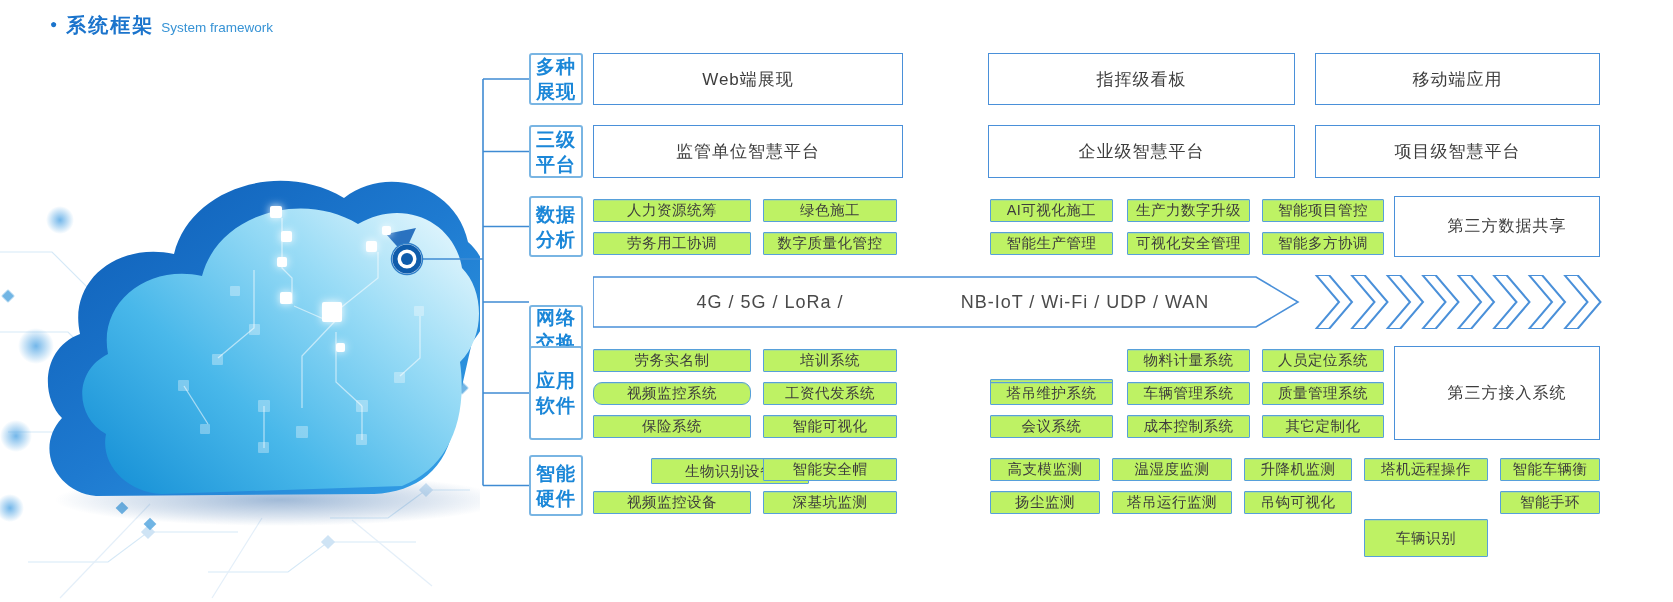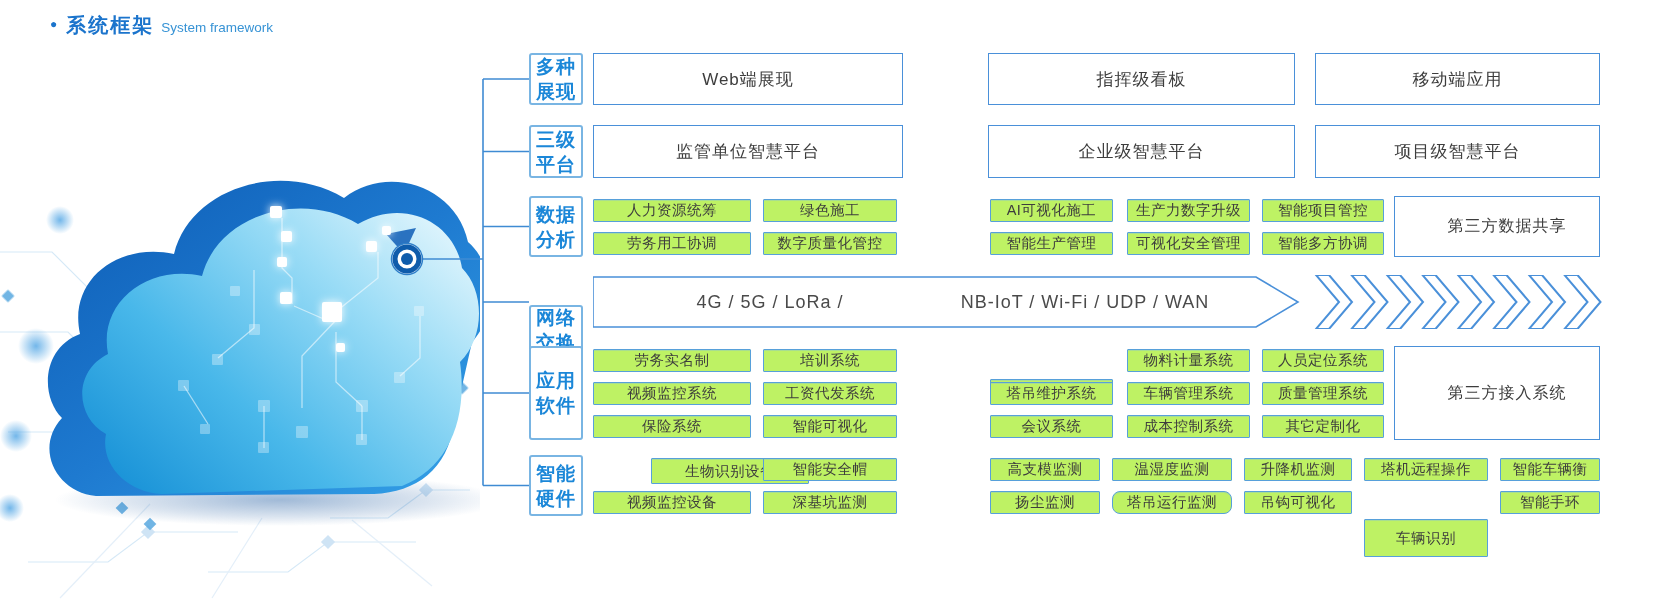--- a/index.html
+++ b/index.html
@@ -214,21 +214,21 @@
         <path d="M0,0 L13,0 L36,27 L13,54 L0,54 L23,27 Z" transform="translate(865,0)" fill="#fff" stroke="#4a90d9" stroke-width="2"></path>
         <path d="M0,0 L13,0 L36,27 L13,54 L0,54 L23,27 Z" transform="translate(900.5,0)" fill="#fff" stroke="#4a90d9" stroke-width="2"></path>
         <path d="M0,0 L13,0 L36,27 L13,54 L0,54 L23,27 Z" transform="translate(936,0)" fill="#fff" stroke="#4a90d9" stroke-width="2"></path>
         <path d="M0,0 L13,0 L36,27 L13,54 L0,54 L23,27 Z" transform="translate(971.5,0)" fill="#fff" stroke="#4a90d9" stroke-width="2"></path>
       </svg>
       <div class="bandseg" style="left: 600px; width: 340px;">4G / 5G / LoRa /</div>
       <div class="bandseg" style="left: 935px; width: 300px;">NB-IoT / Wi-Fi / UDP / WAN</div>
       <div class="lbl abs" style="left: 529px; top: 346px; width: 54px; height: 94px;">应用软件</div>
       <div class="smallbox abs" style="left: 593px; top: 349px; width: 158px; height: 23px;">劳务实名制</div>
       <div class="smallbox abs" style="left: 763px; top: 349px; width: 134px; height: 23px;">培训系统</div>
-      <div class="smallbox abs" style="left: 593px; top: 382px; width: 158px; height: 23px;">视频监控系统</div>
+      <div class="smallbox abs" style="left: 593px; top: 382px; width: 158px; height: 23px; border-radius: 9px;">视频监控系统</div>
       <div class="smallbox abs" style="left: 763px; top: 382px; width: 134px; height: 23px;">工资代发系统</div>
       <div class="smallbox abs" style="left: 593px; top: 415px; width: 158px; height: 23px;">保险系统</div>
       <div class="smallbox abs" style="left: 763px; top: 415px; width: 134px; height: 23px;">智能可视化</div>
       <div class="smallbox abs" style="left: 990px; top: 349px; width: 123px; height: 23px; margin-top: 30px;">环境监测系统</div>
       <div class="smallbox abs" style="left: 1127px; top: 349px; width: 123px; height: 23px;">物料计量系统</div>
       <div class="smallbox abs" style="left: 1262px; top: 349px; width: 122px; height: 23px;">人员定位系统</div>
       <div class="smallbox abs" style="left: 990px; top: 382px; width: 123px; height: 23px;">塔吊维护系统</div>
       <div class="smallbox abs" style="left: 1127px; top: 382px; width: 123px; height: 23px;">车辆管理系统</div>
       <div class="smallbox abs" style="left: 1262px; top: 382px; width: 122px; height: 23px;">质量管理系统</div>
       <div class="smallbox abs" style="left: 990px; top: 415px; width: 123px; height: 23px;">会议系统</div>
@@ -239,18 +239,18 @@
       <div class="smallbox abs" style="left: 603px; top: 458px; width: 158px; height: 26px; margin-left: 48px;">生物识别设备</div>
       <div class="smallbox abs" style="left: 763px; top: 458px; width: 134px; height: 23px;">智能安全帽</div>
       <div class="smallbox abs" style="left: 593px; top: 491px; width: 158px; height: 23px;">视频监控设备</div>
       <div class="smallbox abs" style="left: 763px; top: 491px; width: 134px; height: 23px;">深基坑监测</div>
       <div class="smallbox abs" style="left: 990px; top: 458px; width: 110px; height: 23px;">高支模监测</div>
       <div class="smallbox abs" style="left: 1112px; top: 458px; width: 120px; height: 23px;">温湿度监测</div>
       <div class="smallbox abs" style="left: 1244px; top: 458px; width: 108px; height: 23px;">升降机监测</div>
       <div class="smallbox abs" style="left: 1364px; top: 458px; width: 124px; height: 23px;">塔机远程操作</div>
       <div class="smallbox abs" style="left: 1500px; top: 458px; width: 100px; height: 23px;">智能车辆衡</div>
       <div class="smallbox abs" style="left: 990px; top: 491px; width: 110px; height: 23px;">扬尘监测</div>
-      <div class="smallbox abs" style="left: 1112px; top: 491px; width: 120px; height: 23px; border-radius: 8px;">塔吊运行监测</div>
+      <div class="smallbox abs" style="left: 1112px; top: 491px; width: 120px; height: 23px;">塔吊运行监测</div>
       <div class="smallbox abs" style="left: 1244px; top: 491px; width: 108px; height: 23px;">吊钩可视化</div>
       <div class="smallbox abs" style="left: 1364px; top: 519px; width: 124px; height: 38px;">车辆识别</div>
       <div class="smallbox abs" style="left: 1500px; top: 491px; width: 100px; height: 23px;">智能手环</div>
     </div>
 </div>
 
 </body></html>

